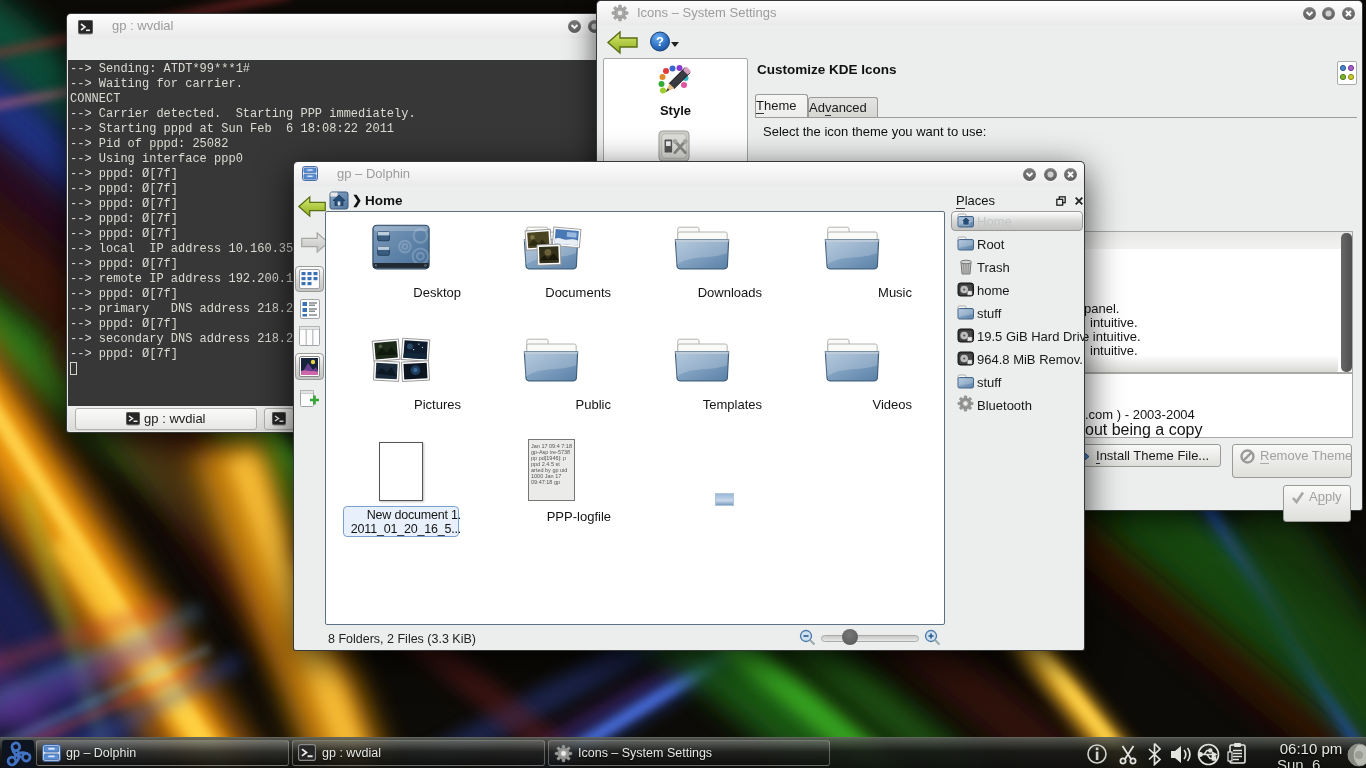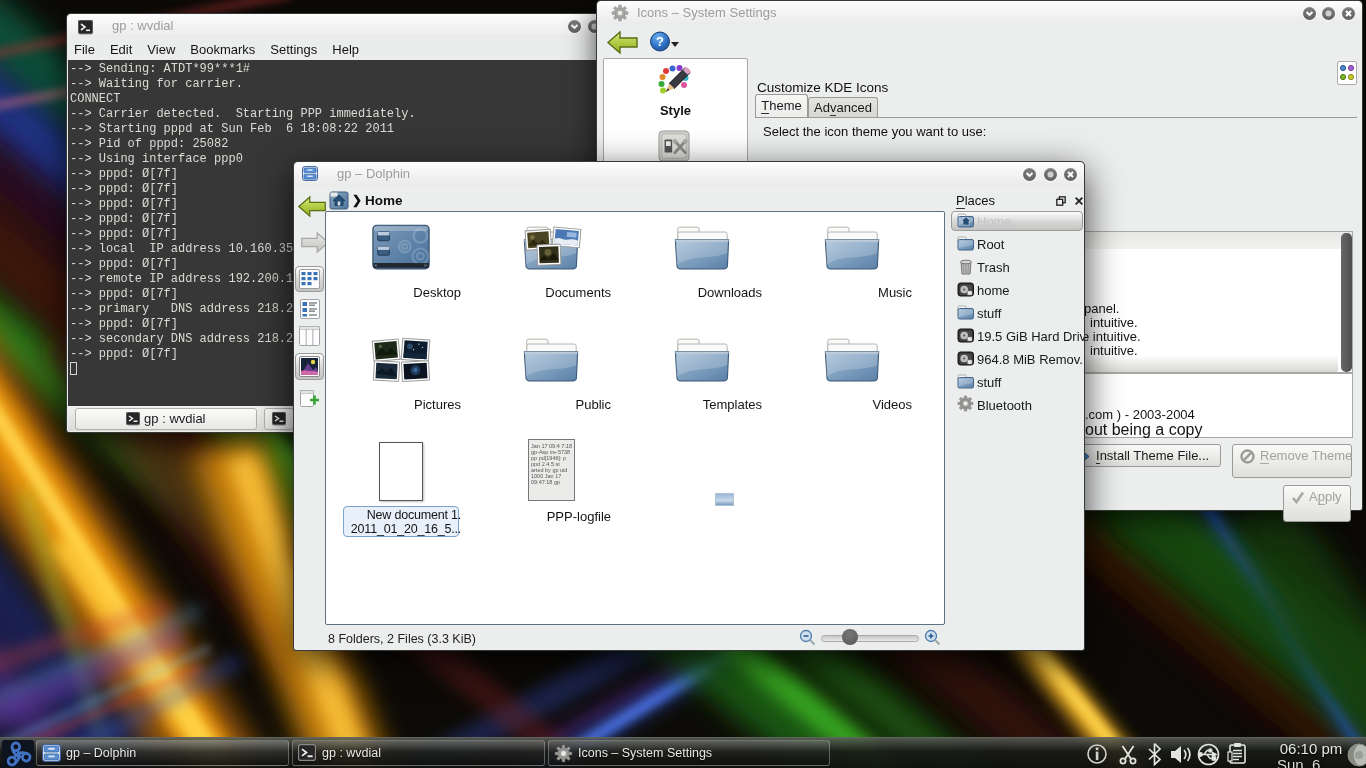--- a/index.html
+++ b/index.html
@@ -14,21 +14,21 @@
 
 #term{left:66px;top:13px;width:574px;height:420px;border-radius:5px 5px 3px 3px}
 #term .menu{position:absolute;left:0;top:24px;right:0;height:22px;background:#ebecec;font-size:13px;color:#141414;display:flex;gap:15px;padding-left:7px;align-items:center}
 #term pre{position:absolute;left:1px;top:46px;width:572px;height:351px;margin:0;background:#373737;color:#dcdcd5;font-family:"Liberation Mono",monospace;font-size:12px;line-height:15px;padding:2px 0 0 2px;overflow:hidden}
 #term .tabs{position:absolute;left:1px;bottom:1px;right:1px;height:25px;background:linear-gradient(#f0f0ef,#dadbd9)}
 .ttab{position:absolute;left:7px;top:2px;width:182px;height:22px;background:linear-gradient(#fbfbfa,#e7e8e6);border:1px solid #b0b0ac;border-radius:3px;font-size:13px;color:#1a1a1a;text-align:center;line-height:20px}
 .ttabbtn{position:absolute;left:196px;top:2px;width:30px;height:22px;background:linear-gradient(#fbfbfa,#e2e3e1);border:1px solid #b0b0ac;border-radius:3px}
 
 #syss{left:596px;top:0px;width:767px;height:511px;border-radius:5px 5px 3px 3px}
 #syss .white{background:#fff;border:1px solid #a8a8a4;position:absolute}
-.tab{position:absolute;font-size:13px;color:#1a1a1a;text-align:center}
+.tab{position:absolute;font-size:13px;color:#1a1a1a;}
 .btn{position:absolute;background:linear-gradient(#fafaf9,#dededb);border:1px solid #9a9a96;border-radius:3px;font-size:13px;color:#1b1b1b;white-space:nowrap}
 
 #dolphin{left:293px;top:161px;width:792px;height:490px;overflow:hidden;border-radius:5px 5px 3px 3px;box-shadow:0 10px 36px rgba(0,0,0,.75)}
 #dolphin .view{position:absolute;left:31px;top:49px;width:620px;height:414px;background:#fff;border:1px solid #5e7183;border-radius:2px}
 .flabel{position:absolute;font-size:13px;color:#141414;text-align:right;width:120px}
 .place{position:absolute;font-size:13px;color:#17191a;height:23px;line-height:23px;white-space:nowrap}
 .vbtn{position:absolute;left:0;width:31px}
 .selbg{background:linear-gradient(#fcfcfc,#d6d7d5 55%,#c3c4c2);border:1px solid #9a9b99;border-radius:4px}
 
 #taskbar{position:absolute;left:0;top:737px;width:1366px;height:31px;background:linear-gradient(rgba(88,92,86,.88),rgba(24,26,23,.93) 45%,rgba(16,17,15,.95));border-top:1px solid rgba(160,165,155,.55)}
@@ -123,28 +123,20 @@
           <svg width="13" height="13">
             <path d="M3.5 5 l3 3 3-3" stroke="#fff" stroke-width="1.8" fill="none"></path>
           </svg>
         </div>
     <div class="wbtn" style="left:521px">
           <svg width="13" height="13">
             <circle cx="6.5" cy="6.5" r="3" fill="#cfcfcf"></circle>
           </svg>
         </div>
   </div>
-  <div class="menu">
-        <span>File</span>
-        <span>Edit</span>
-        <span>View</span>
-        <span>Bookmarks</span>
-        <span>Settings</span>
-        <span>Help</span>
-      </div>
   <pre>--&gt; Sending: ATDT*99***1#
 --&gt; Waiting for carrier.
 CONNECT
 --&gt; Carrier detected.  Starting PPP immediately.
 --&gt; Starting pppd at Sun Feb  6 18:08:22 2011
 --&gt; Pid of pppd: 25082
 --&gt; Using interface ppp0
 --&gt; pppd: Ø[7f]
 --&gt; pppd: Ø[7f]
 --&gt; pppd: Ø[7f]
@@ -258,21 +250,21 @@
         <rect x="7" y="10" width="8" height="14" rx="1" fill="#555"></rect>
         <rect x="8.5" y="12" width="5" height="5" fill="#eee"></rect>
         <g stroke="#8a8a88" stroke-width="3" stroke-linecap="round">
           <path d="M18 24 L29 12"></path>
           <path d="M18 12 L29 24"></path>
         </g>
         <circle cx="18" cy="12" r="2.5" fill="#aaa"></circle>
         <circle cx="29" cy="12" r="2.5" fill="#aaa"></circle>
       </svg>
 
-  <div class="abs" style="left:160px;top:79px;font-size:13.5px;font-weight:normal;color:#101010">Customize KDE Icons</div>
+  <div class="abs" style="left:160px;top:61px;font-size:13.5px;font-weight:bold;color:#101010">Customize KDE Icons</div>
   <div class="abs" style="left:740px;top:60px;width:20px;height:24px;background:#fff;border:1px solid #aaa;border-radius:2px"><svg width="18" height="22">
           <circle cx="5" cy="6" r="2.6" fill="#4a86c8" stroke="#2a5a95"></circle>
           <circle cx="13" cy="6" r="2.6" fill="#a060c8" stroke="#7a3a9a"></circle>
           <circle cx="5" cy="15" r="2.6" fill="#7ab52a" stroke="#527c18"></circle>
           <circle cx="13" cy="15" r="2.6" fill="#c8c82a" stroke="#8a8a1a"></circle>
         </svg></div>
 
   <div class="tab" style="left:158px;top:93px;width:53px;height:23px;background:linear-gradient(#f6f6f5,#ececea);border:1px solid #9a9a96;border-bottom:none;border-radius:3px 3px 0 0;line-height:22px"><span style="border-bottom:1px solid #333">T</span>heme</div>
   <div class="tab" style="left:211px;top:96px;width:70px;height:20px;background:linear-gradient(#e4e4e2,#d6d6d3);border:1px solid #9a9a96;border-bottom:none;border-radius:3px 3px 0 0;line-height:19px">Ad<span style="border-bottom:1px solid #333">v</span>anced</div>
   <div class="abs" style="left:158px;top:116px;width:602px;height:0;border-top:1px solid #9a9a96"></div>

